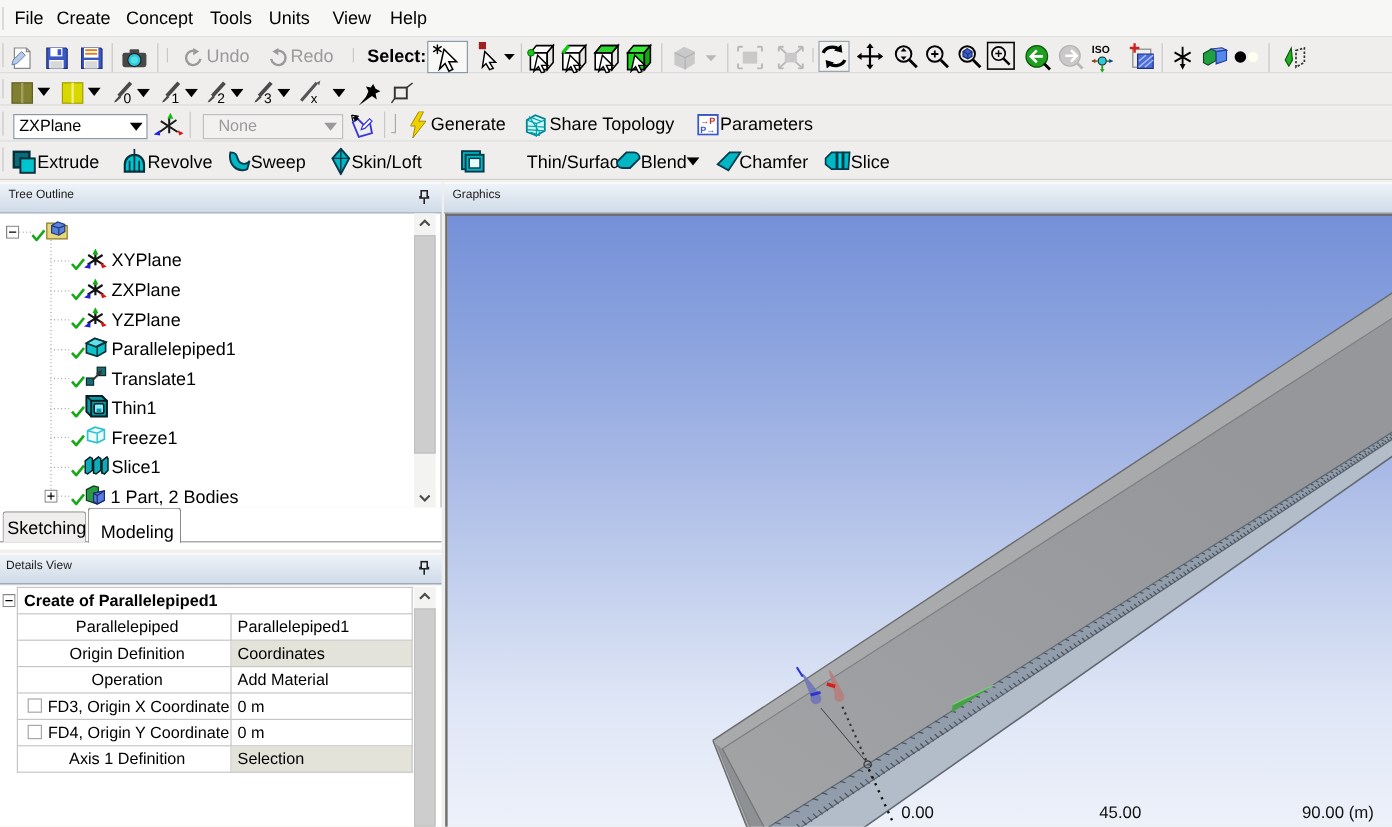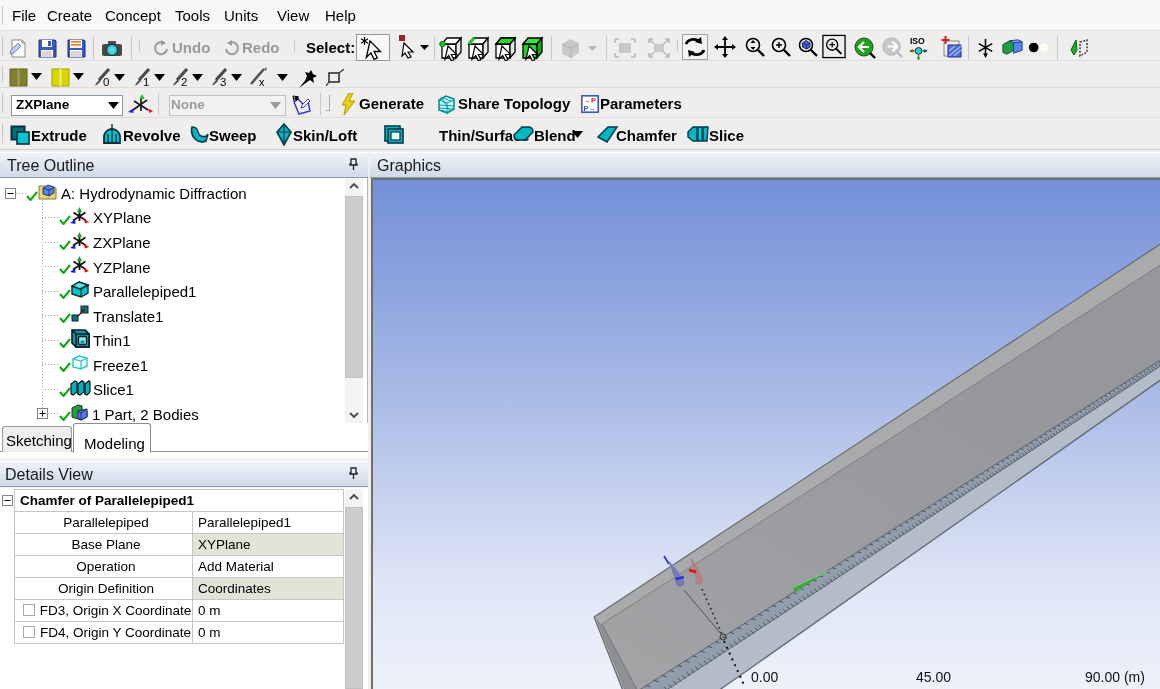--- a/index.html
+++ b/index.html
@@ -4,24 +4,24 @@
 html,body{width:1160px;height:689px;overflow:hidden;}
 body{font-family:"Liberation Sans",sans-serif;font-size:15px;color:#000;background:#f0efee;position:relative;}
 .abs{position:absolute;}
 #menubar{left:0;top:0;width:1160px;height:31px;background:#f7f7f6;border-bottom:1px solid #e0e0e0;}
 #menubar span{position:absolute;top:7px;font-size:15px;}
 #tb1{left:0;top:32px;width:1160px;height:29px;background:#efeeed;border-bottom:1px solid #dcdcdc;}
 #tb2{left:0;top:62px;width:1160px;height:26px;background:#efeeed;border-bottom:1px solid #dcdcdc;}
 #tb3{left:0;top:89px;width:1160px;height:29px;background:#efeeed;border-bottom:1px solid #dcdcdc;}
 #tb4{left:0;top:119px;width:1160px;height:31px;background:#efeeed;border-bottom:1px solid #cfcfcf;}
 .sep{position:absolute;top:4px;width:1px;background:#c8c8c8;}
-.tbtext{position:absolute;font-size:15px;white-space:nowrap;font-weight:bold;}
+.tbtext{position:absolute;font-size:15px;white-space:nowrap;}
 .gray{color:#9a9a9a;}
 
-.phead{position:absolute;background:linear-gradient(#eef3f9,#cfdbe8);border-top:1px solid #fff;border-bottom:1px solid #8f9bac;font-size:16px;color:#1a1a1a;}
+.phead{position:absolute;background:linear-gradient(#eef3f9,#cfdbe8);border-top:1px solid #fff;border-bottom:1px solid #8f9bac;font-size:10px;color:#1a1a1a;}
 .phead .t{position:absolute;left:7px;top:4px;}
 .pin{position:absolute;right:8px;top:5px;width:12px;height:13px;}
 
 #treepanel{left:0;top:178px;width:368px;height:245px;background:#fff;border-right:1px solid #b6b6b6;}
 .trow{position:absolute;height:22px;white-space:nowrap;font-size:15px;}
 
 .sb{position:absolute;background:#f3f3f1;}
 .sbthumb{position:absolute;background:#cdcdcd;border:1px solid #c0c0c0;}
 .arr{position:absolute;width:18px;height:17px;background:#f3f3f1;}
 
@@ -303,21 +303,21 @@
       <path d="M0 0h11L5.5 7z" fill="#000"></path>
     </svg>
 <svg class="abs" style="left:128px;top:5px" width="25" height="22" viewBox="0 0 25 22">
       <path d="M13 4v13M6 7l14 9M19 6L5 16" stroke="#1a1a1a" stroke-width="1.7"></path>
       <path d="M14 0l-2.5 5h5z" fill="#10c010"></path>
       <path d="M25 17l-5-2.5 1.5 4.5z" fill="#e01010"></path>
       <path d="M0 18l5-3.5.5 4.5z" fill="#2020e0"></path>
     </svg>
 <div class="sep" style="left:158px;top:4px;height:22px;"></div>
 <div class="abs" style="left:169px;top:6px;width:117px;height:21px;background:#f2f1f0;border:1px solid #c0c0c0;"></div>
-<span class="tbtext gray" style="left:171px;top:8px;font-size:13.5px;">None</span>
+<span class="tbtext gray" style="left:182px;top:8px;font-size:13.5px;">None</span>
 <svg class="abs" style="left:270px;top:13px" width="11" height="8" viewBox="0 0 11 8">
       <path d="M0 0h11L5.5 7z" fill="#9a9a9a"></path>
     </svg>
 <svg class="abs" style="left:292px;top:5px" width="20" height="21" viewBox="0 0 20 21">
       <path d="M2 8l5 12 11-3-2-10-4 4-6-6z" fill="none" stroke="#3838d8" stroke-width="1.5"></path>
       <path d="M10 11l6-6 2 2-6 6-3 1z" fill="#fff" stroke="#3838d8"></path>
       <path d="M2 4l3-2 2 3-3 2z" fill="#000"></path>
       <path d="M1 2l6 1M1 2l1 5" stroke="#000"></path>
     </svg>
 <div class="sep" style="left:320px;top:4px;height:22px;"></div>
@@ -401,21 +401,20 @@
       <path d="M2.5 5.5h6" stroke="#000"></path>
     </svg>
 <svg class="abs" style="left:26px;top:13px" width="12" height="10" viewBox="0 0 12 10">
       <path d="M1 5l3.5 4L11 1" fill="none" stroke="#18a818" stroke-width="2.2"></path>
     </svg>
 <svg class="abs" style="left:38px;top:5px" width="19" height="17" viewBox="0 0 19 17">
       <path d="M1 3h6l2 2h9v11H1z" fill="#e8d87a" stroke="#8a7a20"></path>
       <path d="M5 5l5-3 6 2v6l-5 3-6-2z" fill="#5a82d8" stroke="#223a80"></path>
       <path d="M5 5l6 2 5-2M11 7v6" stroke="#223a80" fill="none"></path>
     </svg>
-<span class="trow" style="left:61px;top:7px;">A: Hydrodynamic Diffraction</span>
 <g></g>
 <svg class="abs" style="left:59px;top:37px" width="12" height="10" viewBox="0 0 12 10">
       <path d="M1 5l3.5 4L11 1" fill="none" stroke="#18a818" stroke-width="2.2"></path>
     </svg>
 <svg class="abs" style="left:70px;top:29px" width="19" height="19" viewBox="0 0 19 19">
       <path d="M9.5 4v10M3.5 5.5L16 13.5M15.5 5.5L3 13.5" stroke="#111" stroke-width="1.8"></path>
       <path d="M9.5 5.5v-3" stroke="#10b010" stroke-width="2"></path>
       <path d="M9.5 0L7 5h5z" fill="#10b010"></path>
       <path d="M19 15l-5.5-3.5 1.6 5z" fill="#e01010"></path>
       <path d="M0 16l5.5-4-.2 5z" fill="#2020d0"></path>
@@ -530,45 +529,45 @@
     </svg>
   </div>
 <div id="details" class="abs">
 <svg class="abs" style="left:2px;top:7px" width="11" height="11" viewBox="0 0 11 11">
       <rect x="0.5" y="0.5" width="10" height="10" fill="#fff" stroke="#848484"></rect>
       <path d="M2.5 5.5h6" stroke="#000"></path>
     </svg>
 <table class="dv">
 <tbody>
         <tr>
-          <td colspan="2" style="font-weight:bold;">Chamfer of Parallelepiped1</td>
+          <td colspan="2" style="font-weight:bold;">Create of Parallelepiped1</td>
         </tr>
 <tr>
           <td class="c1">Parallelepiped</td>
           <td>Parallelepiped1</td>
         </tr>
 <tr>
-          <td class="c1">Base Plane</td>
-          <td class="g">XYPlane</td>
+          <td class="c1">Origin Definition</td>
+          <td class="g">Coordinates</td>
         </tr>
 <tr>
           <td class="c1">Operation</td>
           <td>Add Material</td>
-        </tr>
-<tr>
-          <td class="c1">Origin Definition</td>
-          <td class="g">Coordinates</td>
         </tr>
 <tr>
           <td class="c1"><span class="cb"></span><span class="lbl2">FD3, Origin X Coordinate</span></td>
           <td>0 m</td>
         </tr>
 <tr>
           <td class="c1"><span class="cb"></span><span class="lbl2">FD4, Origin Y Coordinate</span></td>
           <td>0 m</td>
+        </tr>
+<tr>
+          <td class="c1">Axis 1 Definition</td>
+          <td class="g">Selection</td>
         </tr>
 </tbody>
     </table>
 <div class="sb" style="left:345px;top:1px;width:18px;height:200px;"></div>
 <div class="arr" style="left:345px;top:1px;"><svg viewBox="0 0 18 17" width="18" height="17">
         <path d="M5 10l4-4 4 4" stroke="#4a4a4a" stroke-width="1.8" fill="none"></path>
       </svg></div>
 <div class="sbthumb" style="left:345px;top:19px;width:18px;height:182px;"></div>
 </div>
 <div id="gcontent" class="abs">

